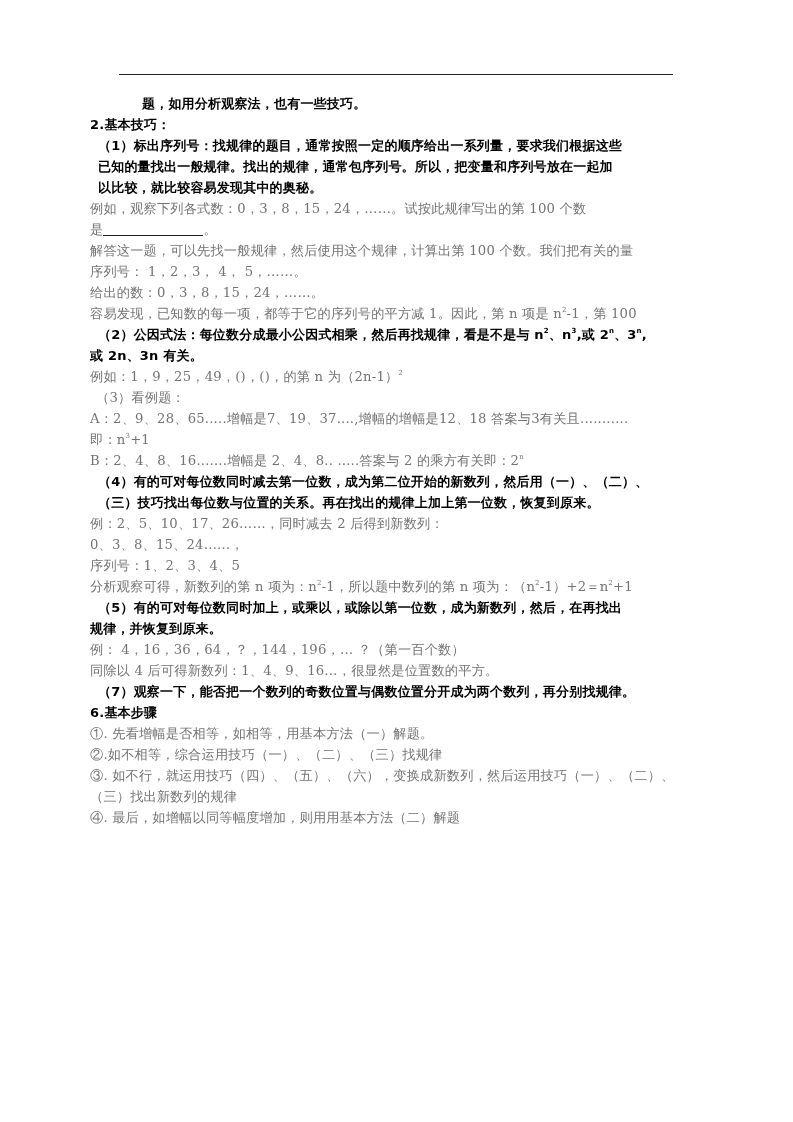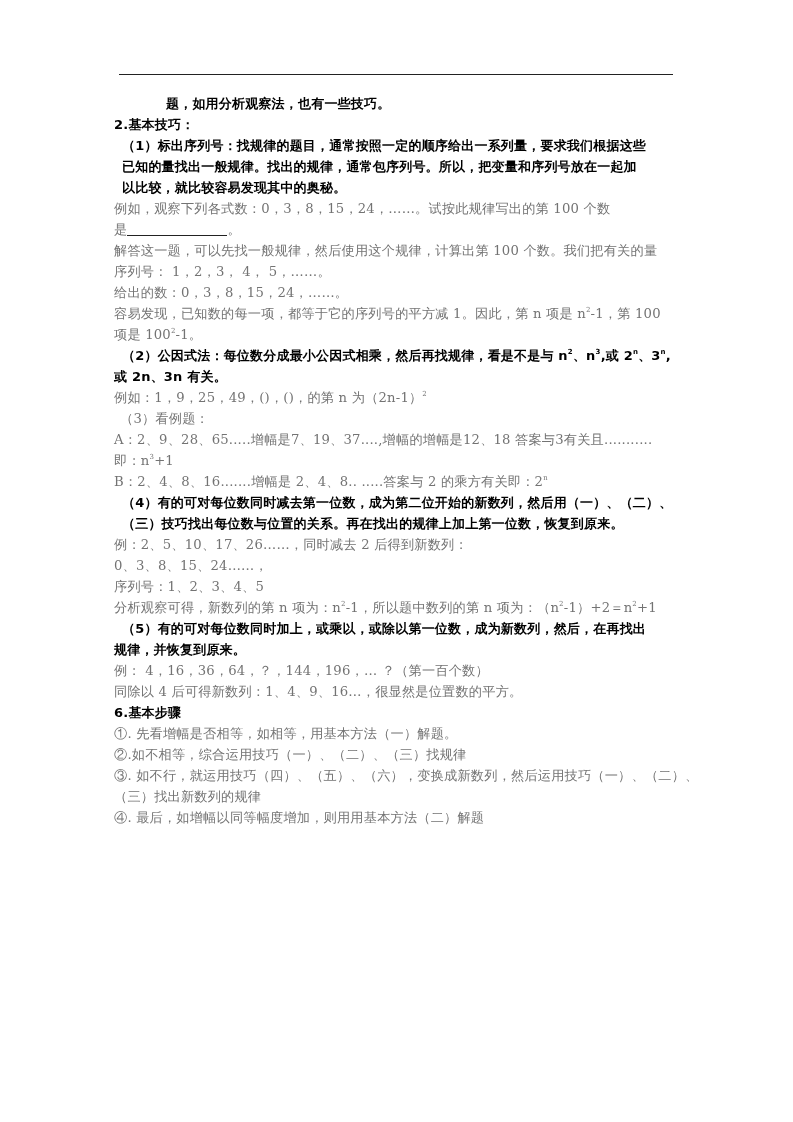--- a/index.html
+++ b/index.html
@@ -1,20 +1,20 @@
 <!DOCTYPE html>
 <html><head>
   <meta charset="utf-8">
   <style>
     html, body { margin: 0; padding: 0; background: #ffffff; }
     body { width: 793px; height: 1122px; position: relative; overflow: hidden;
            font-family: "DejaVu Serif", "Liberation Serif", serif; color: #1a1a1a; }
     .header-rule { position: absolute; left: 119px; top: 74px; width: 554px; height: 0;
                    border-top: 1px solid #222; }
-    .content { position: absolute; left: 114px; top: 93px; width: 570px; }
+    .content { position: absolute; left: 90px; top: 93px; width: 570px; }
     .line { font-size: 13.2px; line-height: 21px; height: 21px; white-space: nowrap; overflow: visible; letter-spacing: 0.2px; }
     .bold { font-family: "DejaVu Sans", "Liberation Sans", sans-serif; font-weight: bold; font-size: 13px; color: #000; }
     .normal { color: #737373; }
     .indent1 { padding-left: 8px; }
     .indent-q { padding-left: 52px; }
     .indent-s { padding-left: 6px; }
     sup { font-size: 7px; line-height: 0; vertical-align: 6px; }
     .blank { display: inline-block; width: 100px; border-bottom: 1px solid #222; height: 13px; vertical-align: -2px; }
   </style>
 </head>
@@ -31,23 +31,20 @@
   <div class="line normal">例如，观察下列各式数：0，3，8，15，24，……。试按此规律写出的第 100 个数</div>
   <div class="line normal">
     <span>是</span><span class="blank"></span><span>。</span>
   </div>
   <div class="line normal">解答这一题，可以先找一般规律，然后使用这个规律，计算出第 100 个数。我们把有关的量</div>
   <div class="line normal">序列号：    1，2，3， 4， 5，……。</div>
   <div class="line normal">给出的数：0，3，8，15，24，……。</div>
   <div class="line normal">
     <span>容易发现，已知数的每一项，都等于它的序列号的平方减 1。因此，第 n 项是 n</span><sup>2</sup><span>-1，第 100</span>
   </div>
-  <div class="line normal">
-    <span>项是 100</span><sup>2</sup><span>-1。</span>
-  </div>
   <div class="line bold indent1">
     <span>（2）公因式法：每位数分成最小公因式相乘，然后再找规律，看是不是与 n</span><sup>2</sup><span>、n</span><sup>3</sup><span>,或 2</span><sup>n</sup><span>、3</span><sup>n</sup><span>,</span>
   </div>
   <div class="line bold">或 2n、3n 有关。</div>
   <div class="line normal">
     <span>例如：1，9，25，49，()，()，的第 n 为（2n-1）</span><sup>2</sup>
   </div>
   <div class="line normal indent-s">（3）看例题：</div>
   <div class="line normal">A：2、9、28、65.....增幅是7、19、37....,增幅的增幅是12、18 答案与3有关且...........</div>
   <div class="line normal">
@@ -61,19 +58,20 @@
   <div class="line normal">例：2、5、10、17、26……，同时减去 2 后得到新数列：</div>
   <div class="line normal"> 0、3、8、15、24……，</div>
   <div class="line normal">序列号：1、2、3、4、5</div>
   <div class="line normal">
     <span>分析观察可得，新数列的第 n 项为：n</span><sup>2</sup><span>-1，所以题中数列的第 n 项为：（n</span><sup>2</sup><span>-1）+2＝n</span><sup>2</sup><span>+1</span>
   </div>
   <div class="line bold indent1">（5）有的可对每位数同时加上，或乘以，或除以第一位数，成为新数列，然后，在再找出</div>
   <div class="line bold">规律，并恢复到原来。</div>
   <div class="line normal">例： 4，16，36，64，？，144，196，… ？（第一百个数）</div>
   <div class="line normal">同除以 4 后可得新数列：1、4、9、16…，很显然是位置数的平方。</div>
+  <div class="line bold indent1">（7）观察一下，能否把一个数列的奇数位置与偶数位置分开成为两个数列，再分别找规律。</div>
   <div class="line bold">6.基本步骤</div>
   <div class="line normal">①. 先看增幅是否相等，如相等，用基本方法（一）解题。</div>
   <div class="line normal">②.如不相等，综合运用技巧（一）、（二）、（三）找规律</div>
   <div class="line normal">③. 如不行，就运用技巧（四）、（五）、（六），变换成新数列，然后运用技巧（一）、（二）、</div>
   <div class="line normal">（三）找出新数列的规律</div>
   <div class="line normal">④. 最后，如增幅以同等幅度增加，则用用基本方法（二）解题</div>
 </div>
 
 </body></html>

